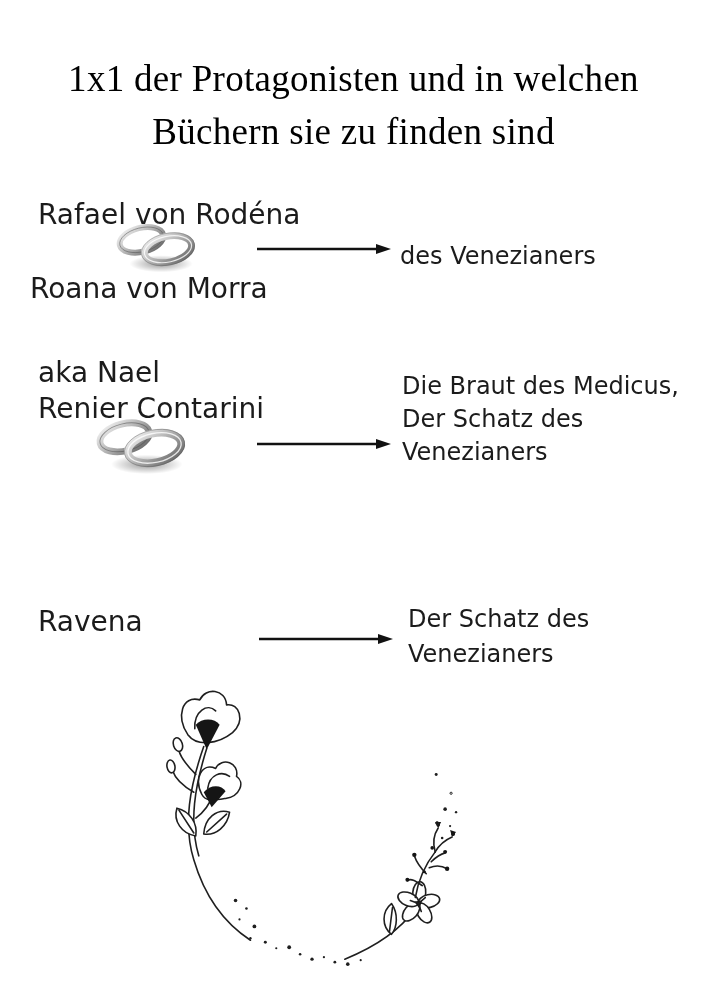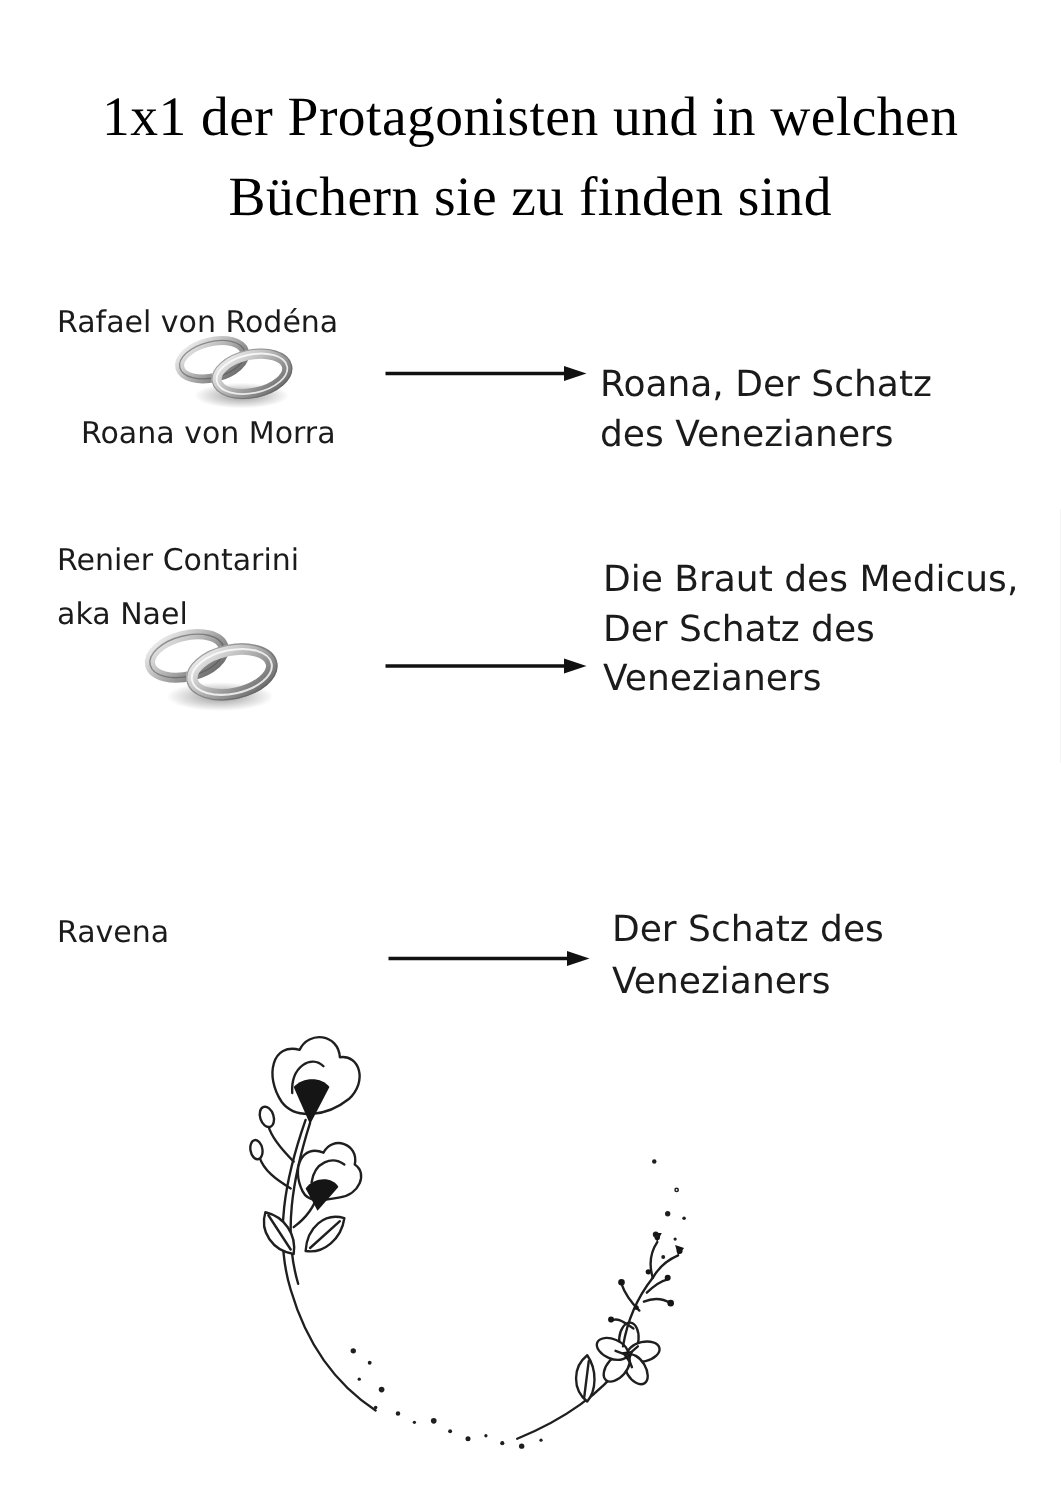--- a/index.html
+++ b/index.html
@@ -17,21 +17,21 @@
     text-align:center;
     font-family:"Liberation Serif","DejaVu Serif",serif;
     font-weight:400;
     font-size:37px;line-height:53px;
     color:#000;
     letter-spacing:.3px;
   }
   .title span{display:block;}
   .name{
     position:absolute;
-    font-size:20px;line-height:35px;
+    font-size:28px;line-height:35px;
     white-space:nowrap;
   }
   .name.two-line{line-height:36px;}
   .books{
     position:absolute;
     font-size:24px;line-height:33px;
     white-space:nowrap;
   }
   .books div, .name div{white-space:nowrap;}
   .indent-line{padding-left:70px;}
@@ -71,39 +71,38 @@
       <ellipse cx="56" cy="50" rx="37" ry="10" fill="url(#ringShadow)"></ellipse>
       <g fill="none">
         <ellipse cx="33" cy="22" rx="26" ry="14" stroke="url(#silver)" stroke-width="7" transform="rotate(-14 33 22)"></ellipse>
         <ellipse cx="33" cy="22" rx="26" ry="14" stroke="#4f4f4f" stroke-width="1" opacity="0.55" transform="rotate(-14 33 22)"></ellipse>
         <ellipse cx="64" cy="33" rx="28" ry="15" stroke="url(#silver)" stroke-width="8" transform="rotate(-12 64 33)"></ellipse>
         <ellipse cx="64" cy="33" rx="28" ry="15" stroke="#ffffff" stroke-width="1.4" opacity="0.8" transform="rotate(-12 64 33)"></ellipse>
         <ellipse cx="64" cy="33" rx="31.5" ry="18.5" stroke="#5a5a5a" stroke-width="0.8" opacity="0.5" transform="rotate(-12 64 33)"></ellipse>
       </g>
     </svg>
 
-    <div class="name" style="left:54px;top:271px;">
+    <div class="name" style="left:30px;top:271px;">
       <div>Roana von Morra</div>
     </div>
 
     <svg class="arrow" style="left:256px;top:242px;" width="136" height="14" viewBox="0 0 136 14">
       <line x1="1" y1="7" x2="121" y2="7" stroke="#111" stroke-width="2.4"></line>
       <path d="M120 2 L135 7 L120 12 Z" fill="#111"></path>
     </svg>
 
     <div class="books" style="left:400px;top:240px;">
-      <div>Roana, Der Schatz</div>
       <div>des Venezianers</div>
     </div>
   </div>
 
   <div>
     <div class="name two-line" style="left:38px;top:355px;">
+      <div>aka Nael</div>
       <div>Renier Contarini</div>
-      <div>aka Nael</div>
     </div>
 
     <svg class="rings" style="left:92px;top:416px;" width="98" height="60" viewBox="0 0 100 62">
       <ellipse cx="56" cy="50" rx="37" ry="10" fill="url(#ringShadow)"></ellipse>
       <g fill="none">
         <ellipse cx="33" cy="22" rx="26" ry="14" stroke="url(#silver)" stroke-width="7" transform="rotate(-14 33 22)"></ellipse>
         <ellipse cx="33" cy="22" rx="26" ry="14" stroke="#4f4f4f" stroke-width="1" opacity="0.55" transform="rotate(-14 33 22)"></ellipse>
         <ellipse cx="64" cy="33" rx="28" ry="15" stroke="url(#silver)" stroke-width="8" transform="rotate(-12 64 33)"></ellipse>
         <ellipse cx="64" cy="33" rx="28" ry="15" stroke="#ffffff" stroke-width="1.4" opacity="0.8" transform="rotate(-12 64 33)"></ellipse>
         <ellipse cx="64" cy="33" rx="31.5" ry="18.5" stroke="#5a5a5a" stroke-width="0.8" opacity="0.5" transform="rotate(-12 64 33)"></ellipse>

